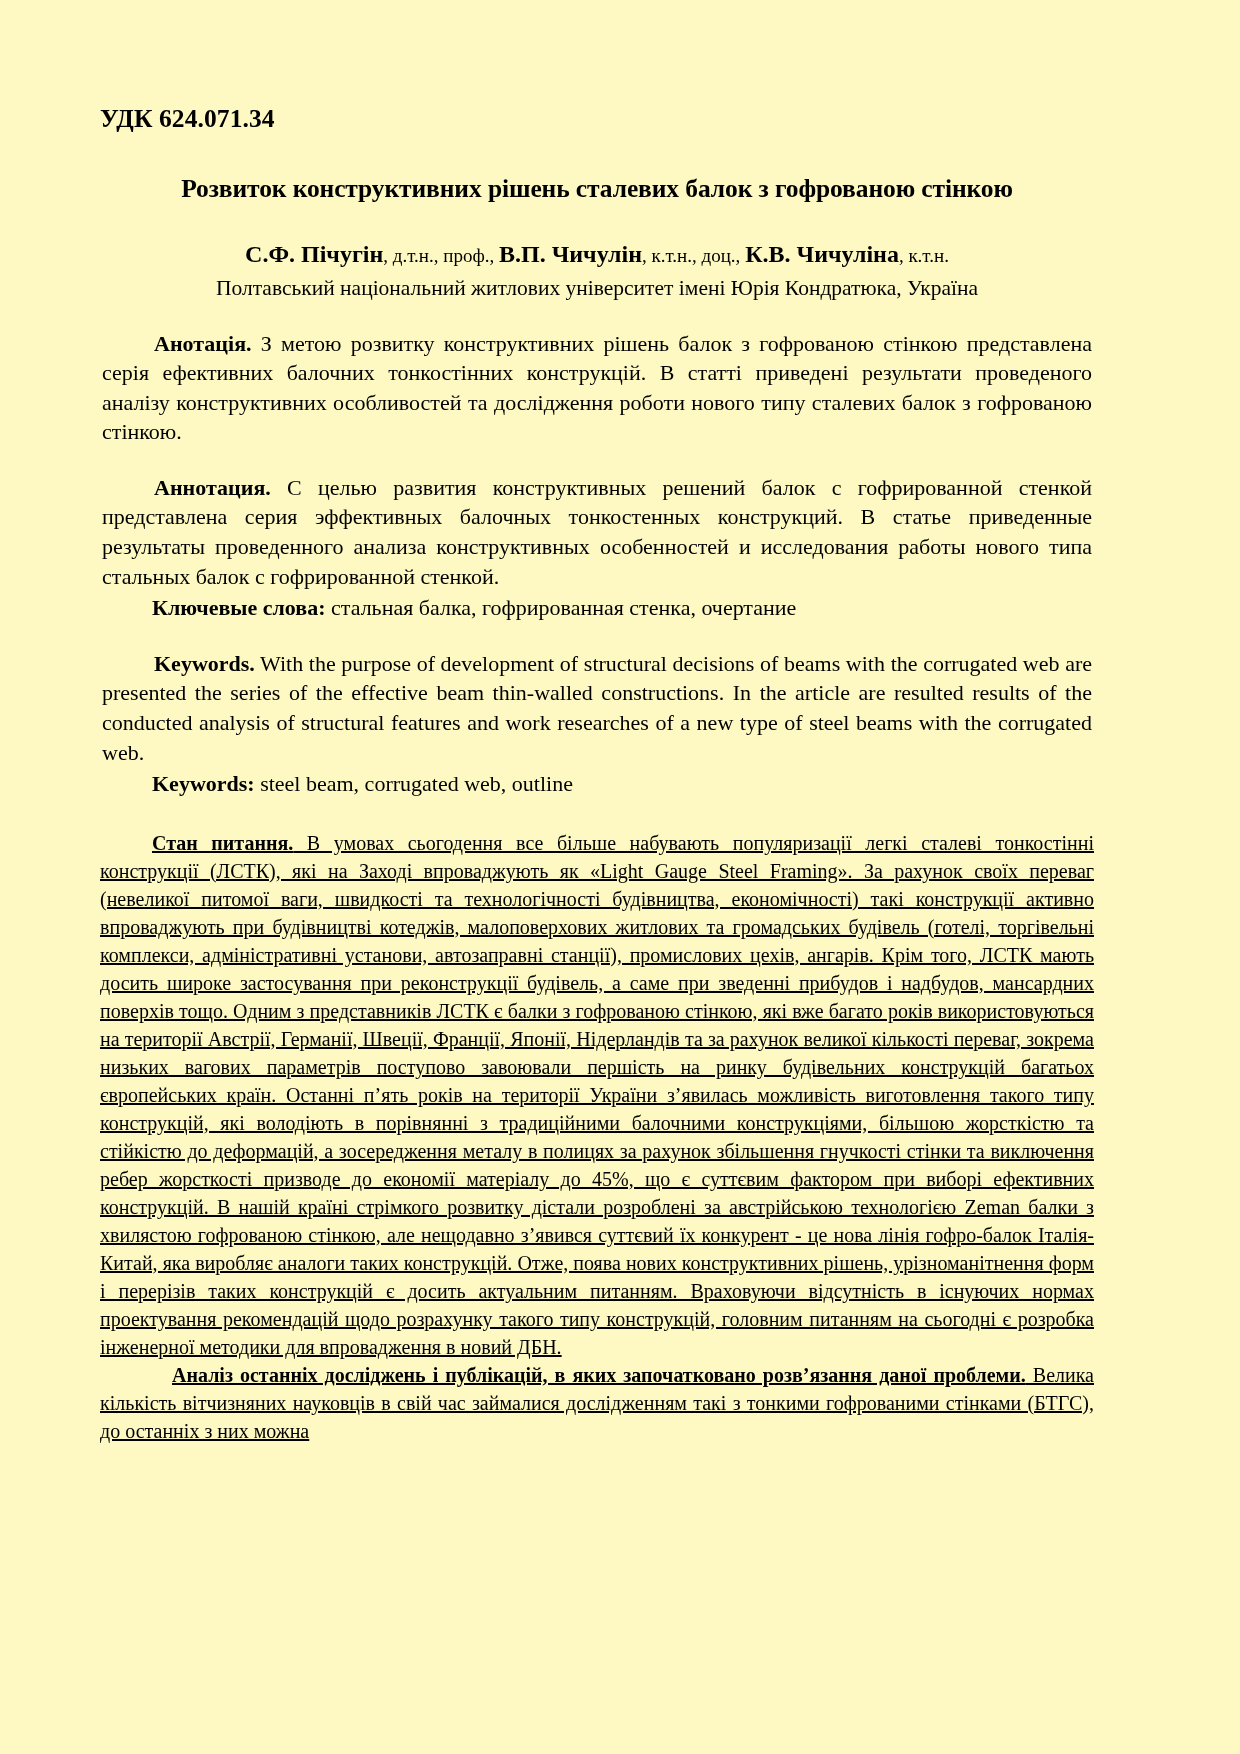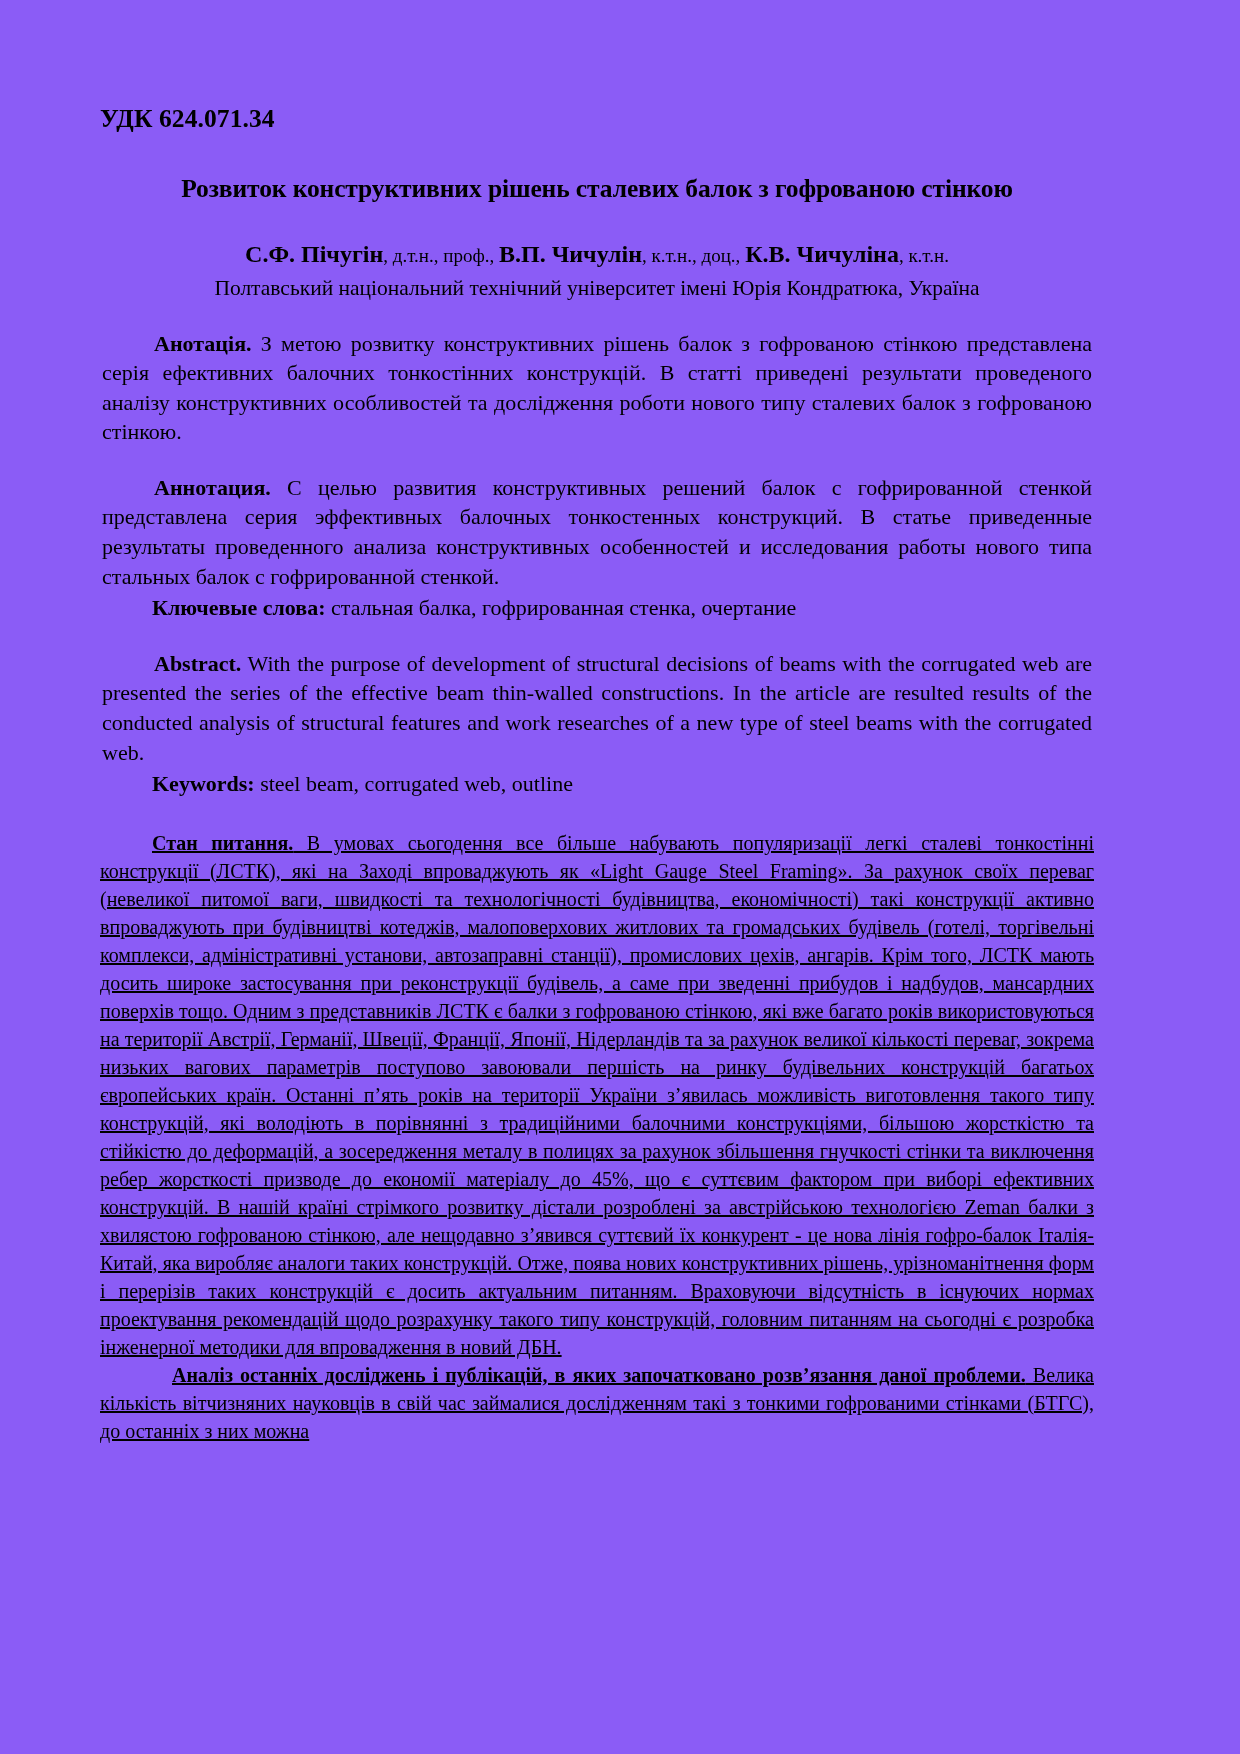--- a/index.html
+++ b/index.html
@@ -14,21 +14,21 @@
     font-family: "Liberation Serif", "DejaVu Serif", serif;
     color: #000000;
     -webkit-font-smoothing: antialiased;
   }
   .page {
     position: relative;
     width: 1240px;
     height: 1754px;
     box-sizing: border-box;
     padding: 104px 146px 60px 100px;
-    background: #8b5cf6;
+    background: #fef9c3;
     overflow: hidden;
   }
   .udk {
     font-size: 25.5px;
     font-weight: bold;
     letter-spacing: 0.1px;
     margin: 0 0 0 0;
     line-height: 1.2;
   }
   .doc-title {
@@ -105,33 +105,33 @@
 <div class="page">
 
   <div class="udk">УДК 624.071.34</div>
 
   <h1 class="doc-title">Розвиток конструктивних рішень сталевих балок з гофрованою стінкою</h1>
 
   <div class="authors">
     <span class="nm">С.Ф. Пічугін</span><span class="deg">, д.т.н., проф., </span><span class="nm">В.П. Чичулін</span><span class="deg">, к.т.н., доц., </span><span class="nm">К.В. Чичуліна</span><span class="deg">, к.т.н.</span>
   </div>
 
-  <div class="affiliation">Полтавський національний технічний університет імені Юрія Кондратюка, Україна</div>
+  <div class="affiliation">Полтавський національний житлових університет імені Юрія Кондратюка, Україна</div>
 
   <div class="block">
     <p class="para"><span class="lead">Анотація.</span><span> З метою розвитку конструктивних рішень балок з гофрованою стінкою представлена серія ефективних балочних тонкостінних конструкцій. В статті приведені результати проведеного аналізу конструктивних особливостей та дослідження роботи нового типу сталевих балок з гофрованою стінкою.</span></p>
   </div>
 
   <div class="block">
     <p class="para"><span class="lead">Аннотация.</span><span> С целью развития конструктивных решений балок с гофрированной стенкой представлена серия эффективных балочных тонкостенных конструкций. В статье приведенные результаты проведенного анализа конструктивных особенностей и исследования работы нового типа стальных балок с гофрированной стенкой.</span></p>
     <p class="kw"><span class="lead">Ключевые слова:</span><span> стальная балка, гофрированная стенка, очертание</span></p>
   </div>
 
   <div class="block">
-    <p class="para eng"><span class="lead">Abstract.</span><span> With the purpose of development of structural decisions of beams with the corrugated web are presented the series of the effective beam thin-walled constructions. In the article are resulted results of the conducted analysis of structural features and work researches of a new type of steel beams with the corrugated web.</span></p>
+    <p class="para eng"><span class="lead">Keywords.</span><span> With the purpose of development of structural decisions of beams with the corrugated web are presented the series of the effective beam thin-walled constructions. In the article are resulted results of the conducted analysis of structural features and work researches of a new type of steel beams with the corrugated web.</span></p>
     <p class="kw eng"><span class="lead">Keywords:</span><span> steel beam, corrugated web, outline</span></p>
   </div>
 
   <div class="body-block">
     <p class="body-para"><span class="lead">Стан питання.</span><span> В умовах сьогодення все більше набувають популяризації легкі сталеві тонкостінні конструкції (ЛСТК), які на Заході впроваджують як «Light Gauge Steel Framing». За рахунок своїх переваг (невеликої питомої ваги, швидкості та технологічності будівництва, економічності) такі конструкції активно впроваджують при будівництві котеджів,  малоповерхових житлових та громадських будівель (готелі, торгівельні комплекси, адміністративні установи, автозаправні станції), промислових цехів, ангарів. Крім того, ЛСТК мають досить широке застосування при реконструкції будівель, а саме при зведенні прибудов і надбудов, мансардних поверхів тощо. Одним з представників ЛСТК є балки з гофрованою стінкою, які вже багато років використовуються на території Австрії, Германії, Швеції, Франції, Японії, Нідерландів та за рахунок великої кількості переваг, зокрема низьких вагових параметрів поступово завоювали першість на ринку будівельних конструкцій багатьох європейських країн. Останні п’ять років на території України з’явилась можливість виготовлення такого типу конструкцій, які володіють в порівнянні з традиційними балочними конструкціями, більшою жорсткістю та стійкістю до деформацій, а зосередження металу в полицях за рахунок збільшення гнучкості стінки та виключення ребер жорсткості призводе до економії матеріалу до 45%, що є суттєвим фактором при виборі ефективних конструкцій. В нашій країні стрімкого розвитку дістали розроблені за австрійською технологією Zeman балки з хвилястою гофрованою стінкою, але нещодавно з’явився суттєвий їх конкурент - це нова лінія гофро-балок Італія-Китай, яка виробляє аналоги таких конструкцій. Отже, поява нових конструктивних рішень, урізноманітнення форм і перерізів таких конструкцій є досить актуальним питанням. Враховуючи відсутність в існуючих нормах проектування рекомендацій  щодо розрахунку такого типу конструкцій, головним питанням на сьогодні є розробка інженерної методики для впровадження в новий ДБН.</span></p>
   </div>
 
   <div>
     <p class="body-para second"><span class="lead">Аналіз останніх досліджень і публікацій, в яких започатковано розв’язання даної проблеми.</span><span> Велика кількість вітчизняних науковців в свій час займалися дослідженням такі з тонкими гофрованими стінками (БТГС), до останніх з них можна</span></p>
   </div>

